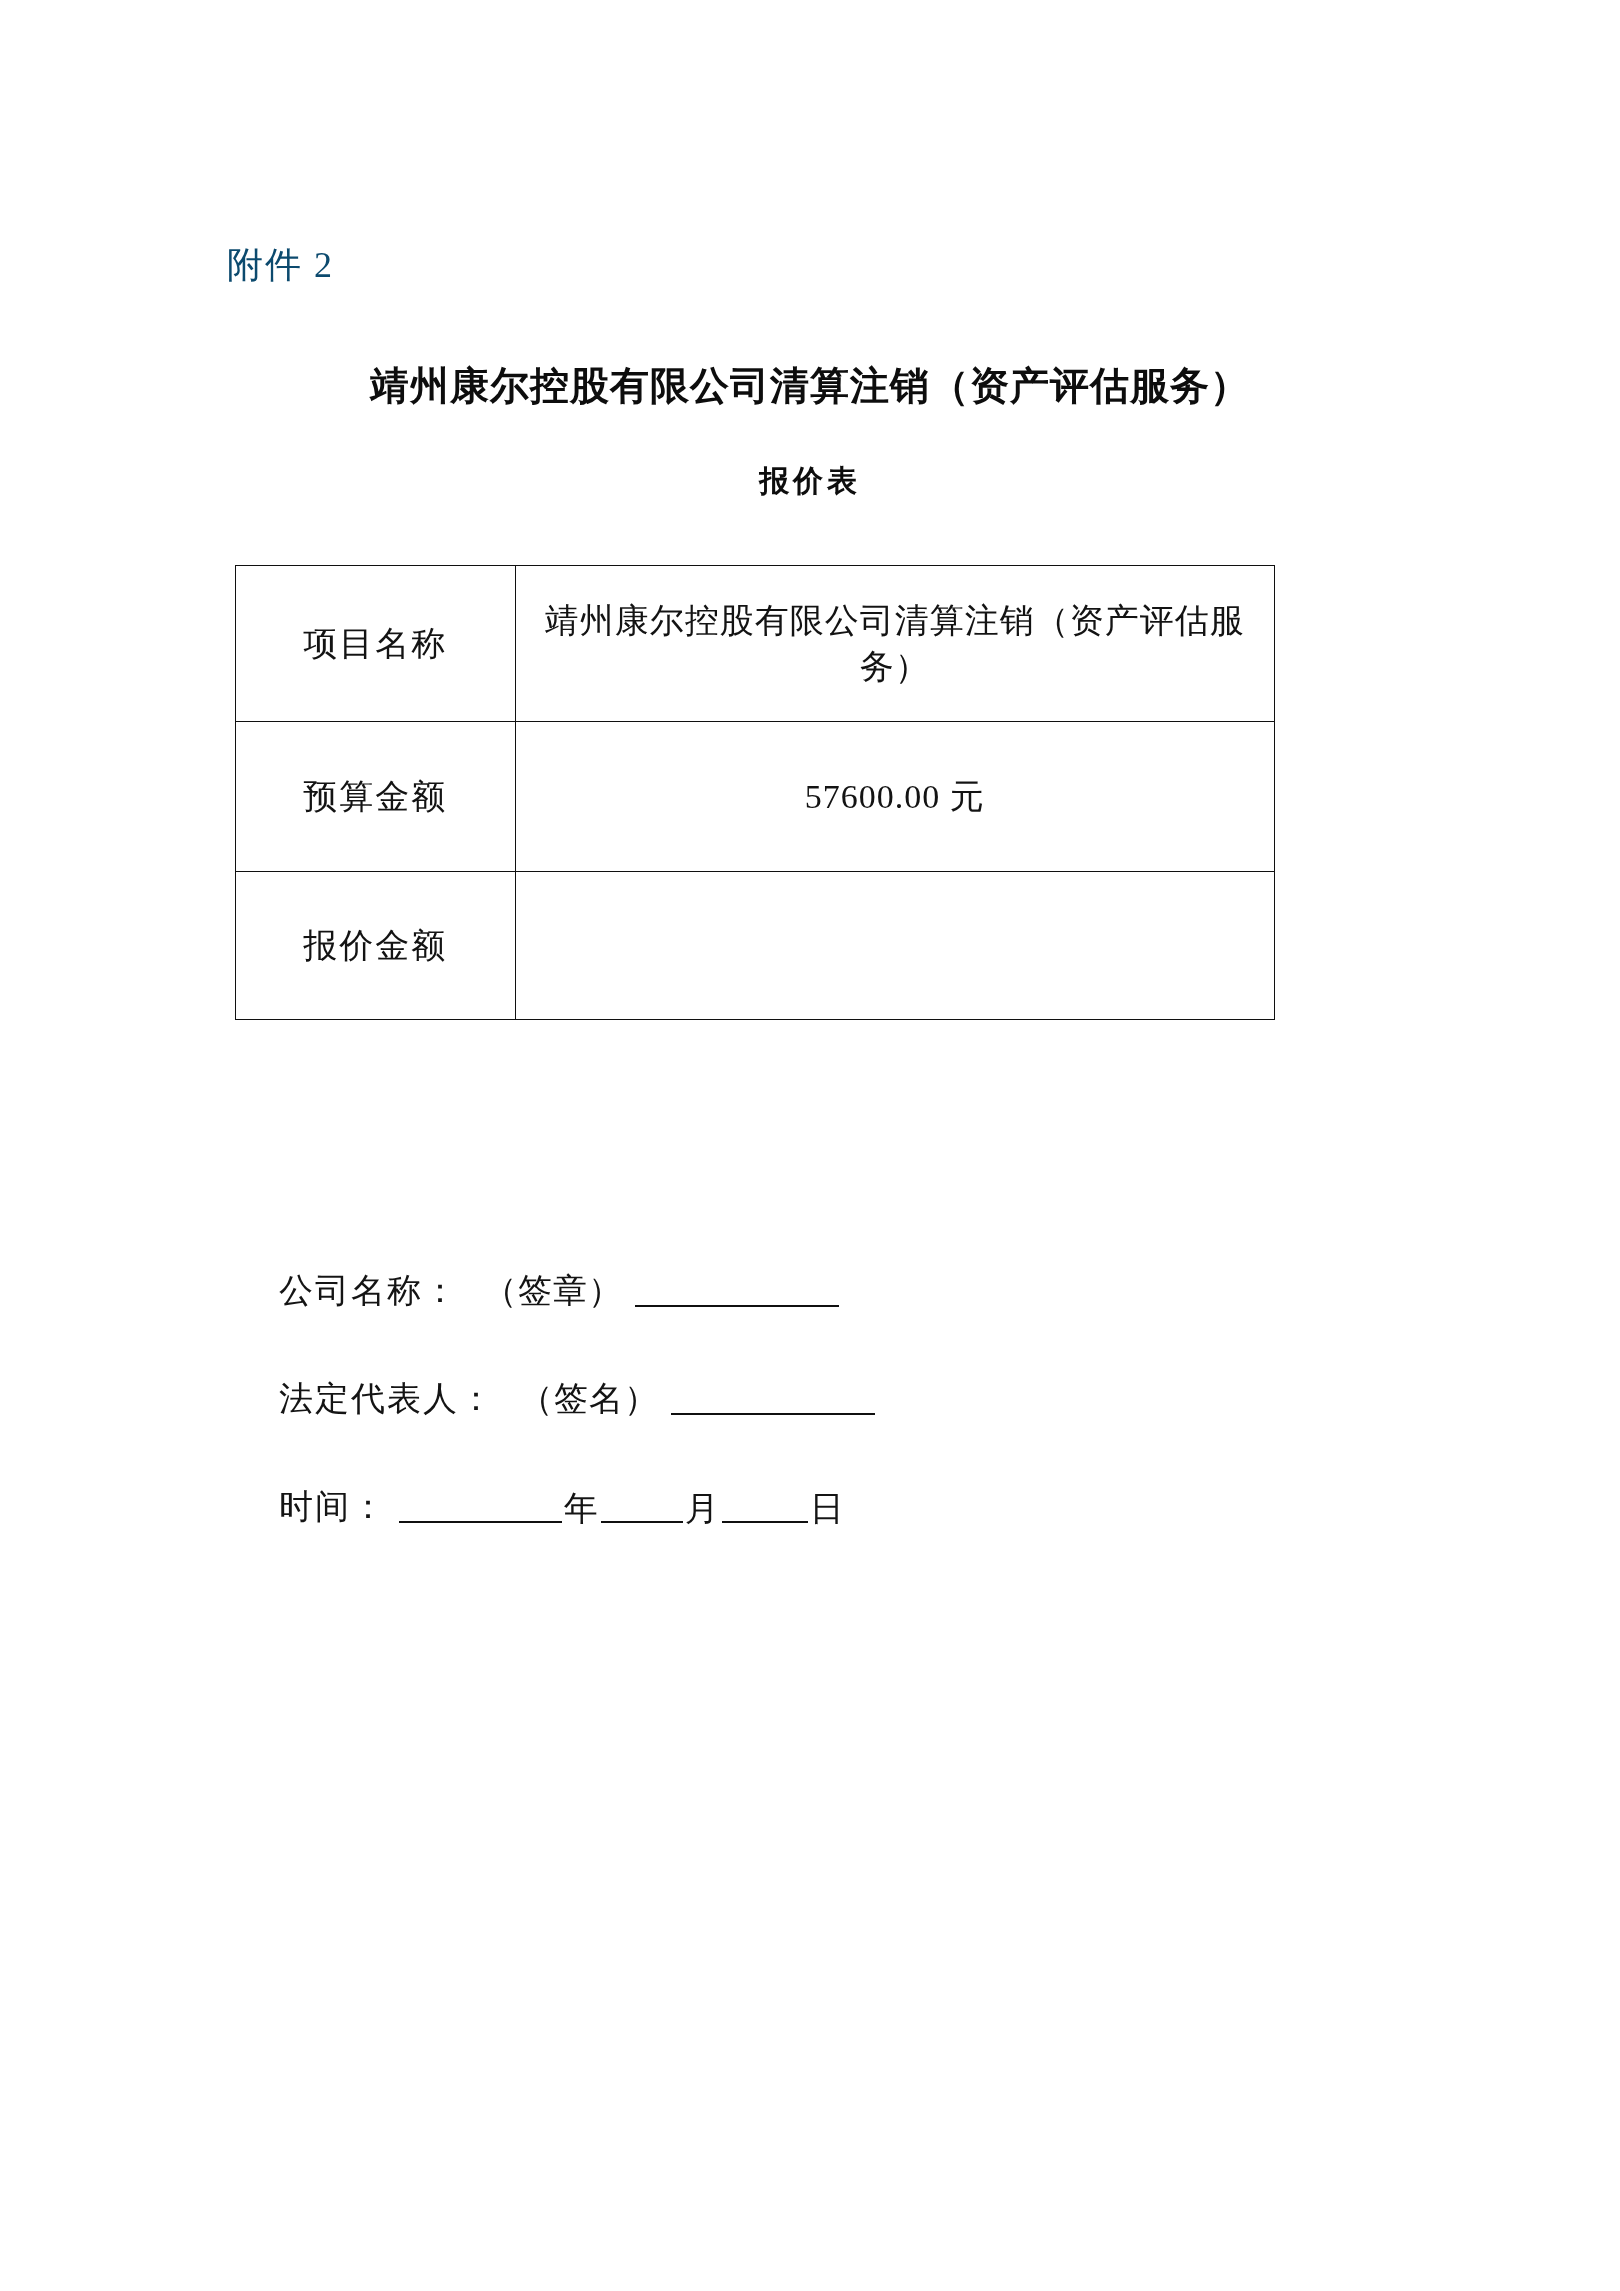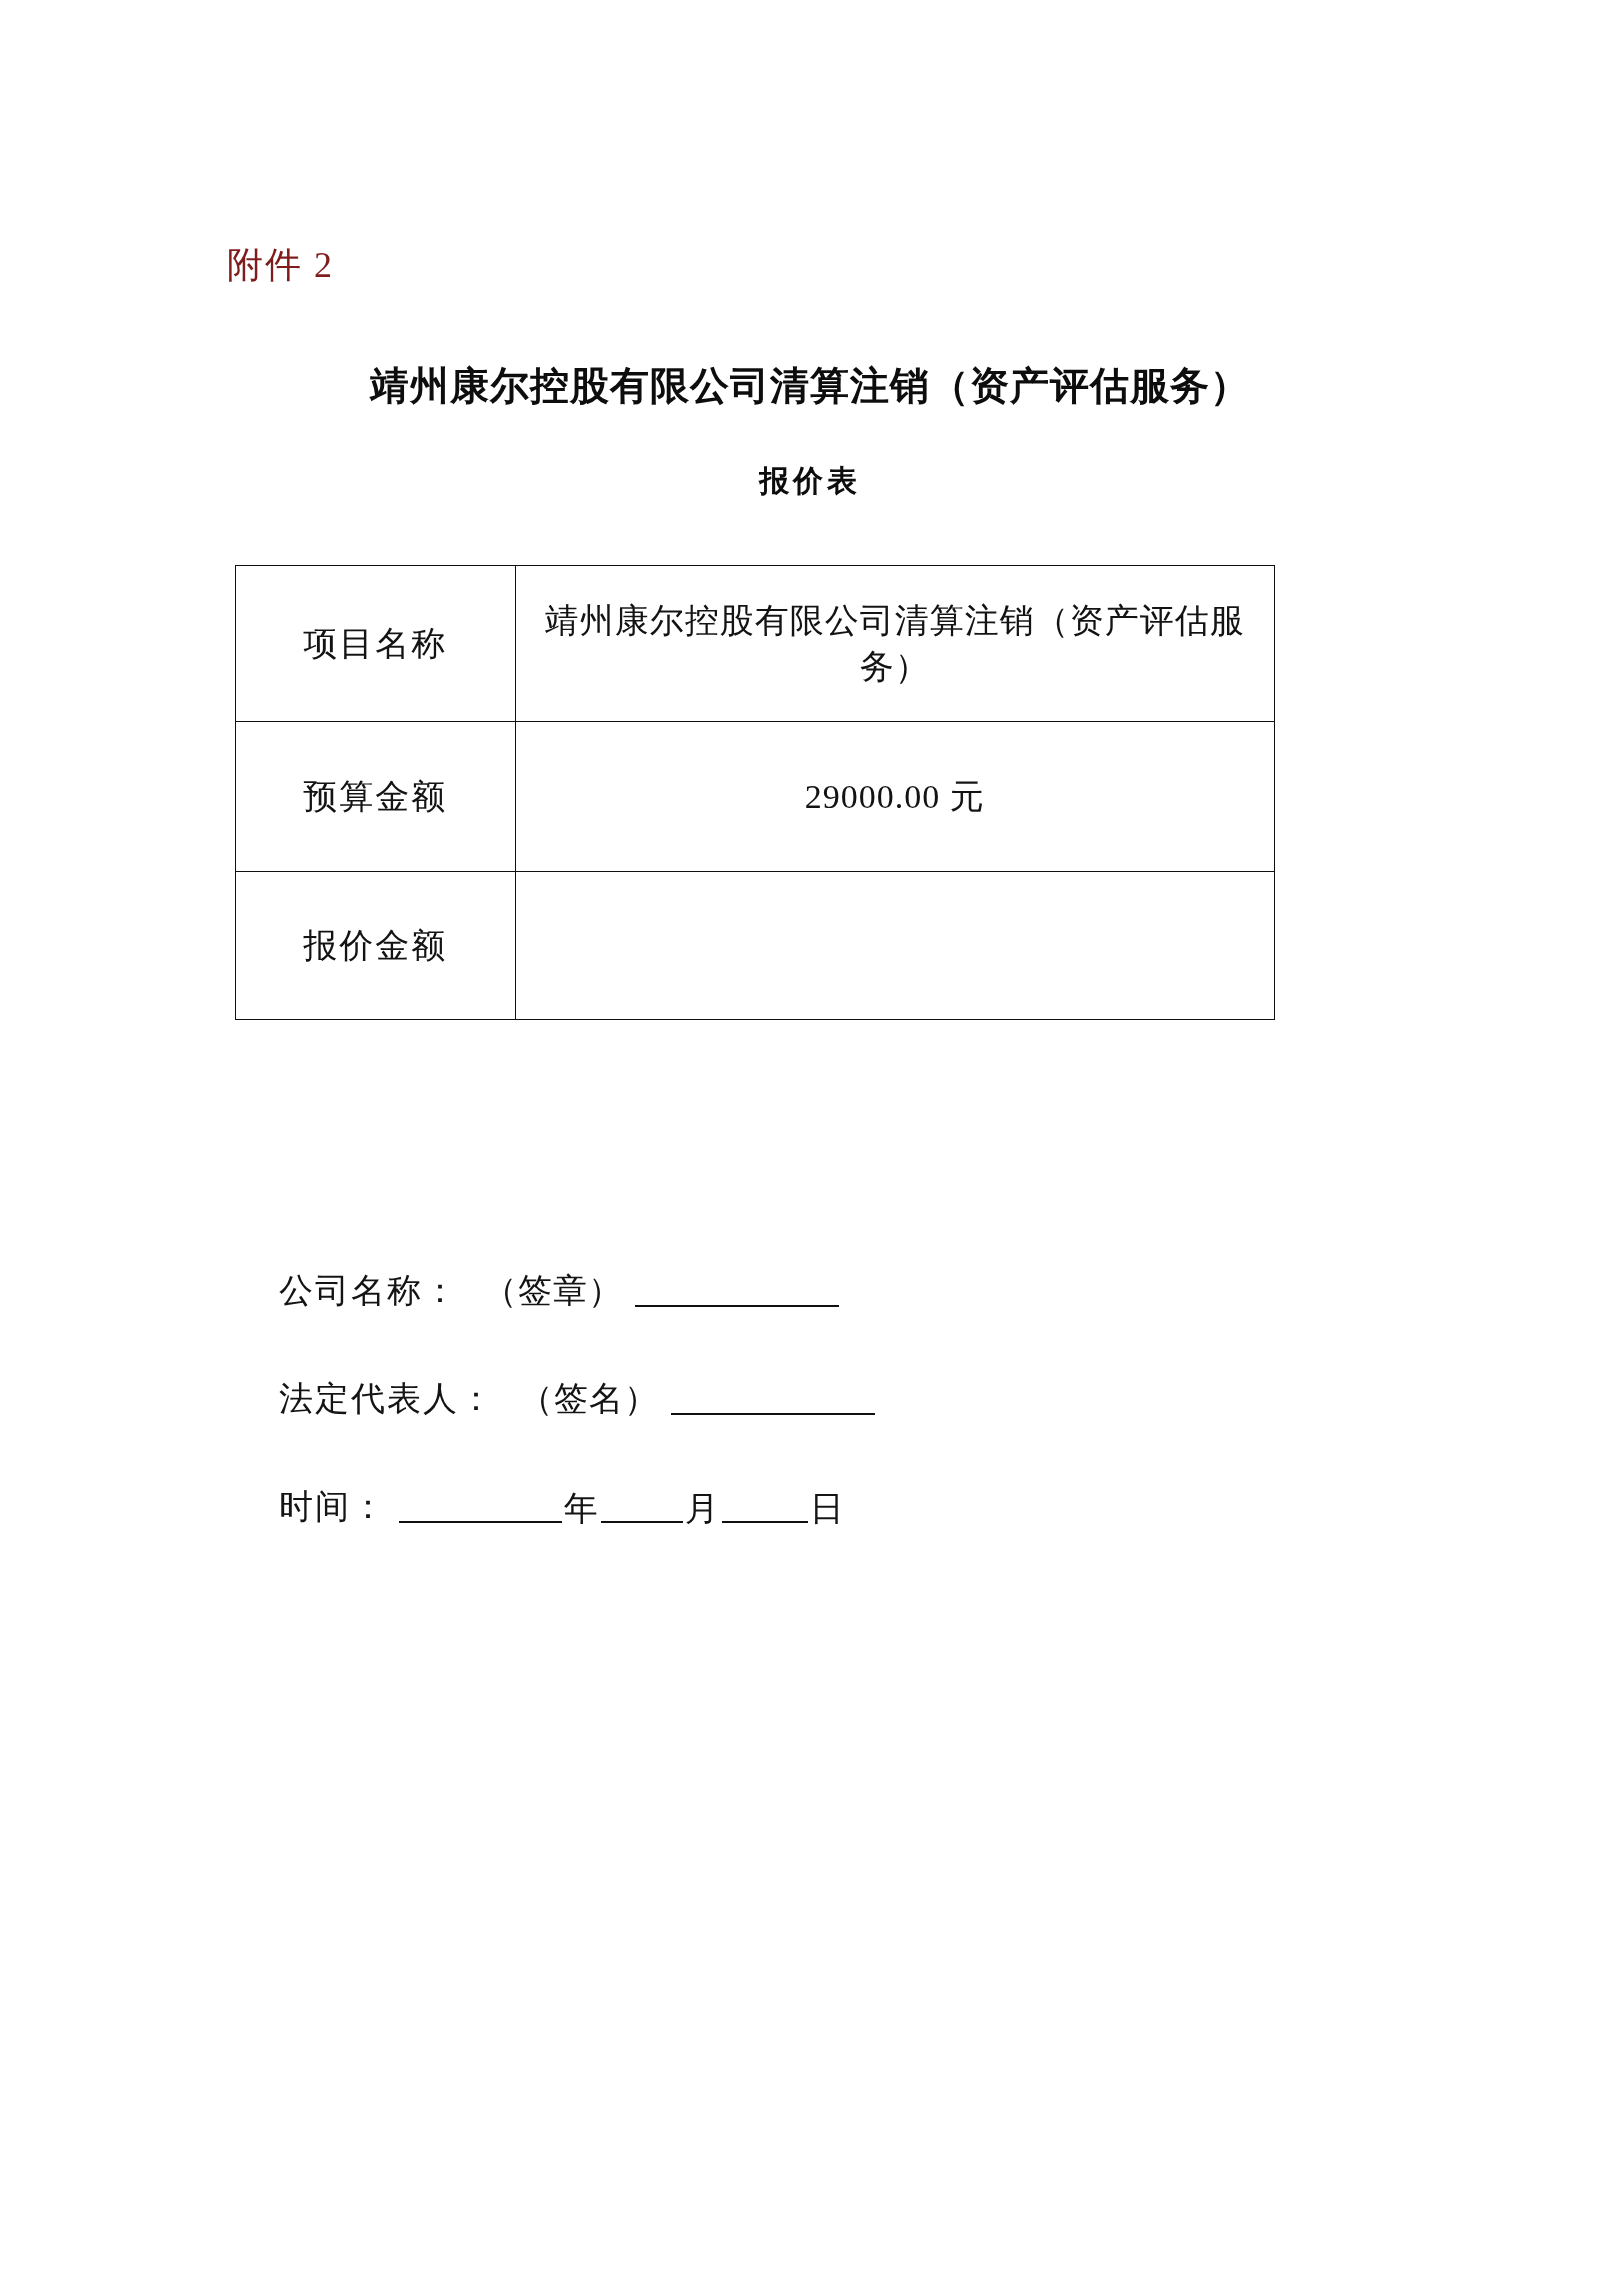--- a/index.html
+++ b/index.html
@@ -23,21 +23,21 @@
   }
 
   
   .attachment-label {
     position: absolute;
     left: 227px;
     top: 247px;
     font-size: 36px;
     line-height: 1;
     letter-spacing: 2px;
-    color: #7f1d1d;
+    color: #0c4a6e;
     white-space: nowrap;
   }
 
   
   .doc-title {
     position: absolute;
     left: 0;
     width: 1620px;
     text-align: center;
     font-weight: bold;
@@ -151,21 +151,21 @@
   <div class="doc-title doc-title-line2">报价表</div>
 
   <table class="quote-table">
     <tbody>
       <tr class="row-project">
         <td class="label-cell">项目名称</td>
         <td class="value-cell">靖州康尔控股有限公司清算注销（资产评估服务）</td>
       </tr>
       <tr class="row-budget">
         <td class="label-cell">预算金额</td>
-        <td class="value-cell">29000.00 元</td>
+        <td class="value-cell">57600.00 元</td>
       </tr>
       <tr class="row-quote">
         <td class="label-cell">报价金额</td>
         <td class="value-cell empty-value"></td>
       </tr>
     </tbody>
   </table>
 
   <div class="signature-block">
 

